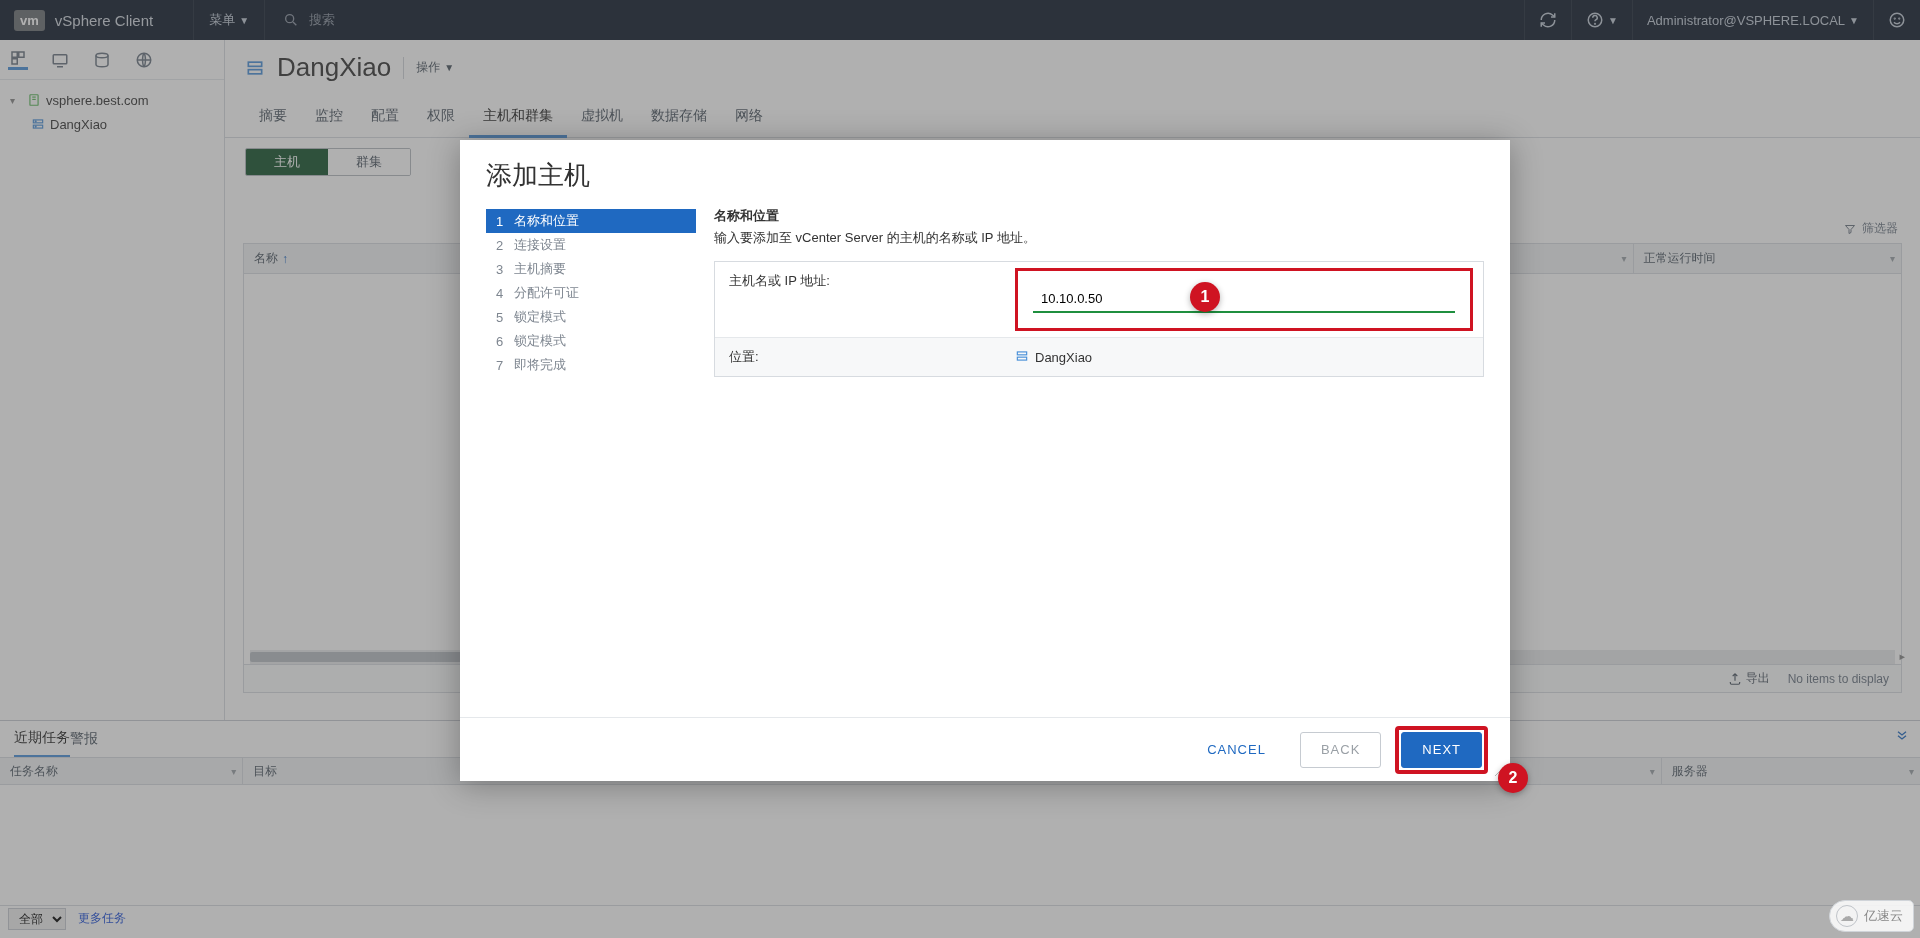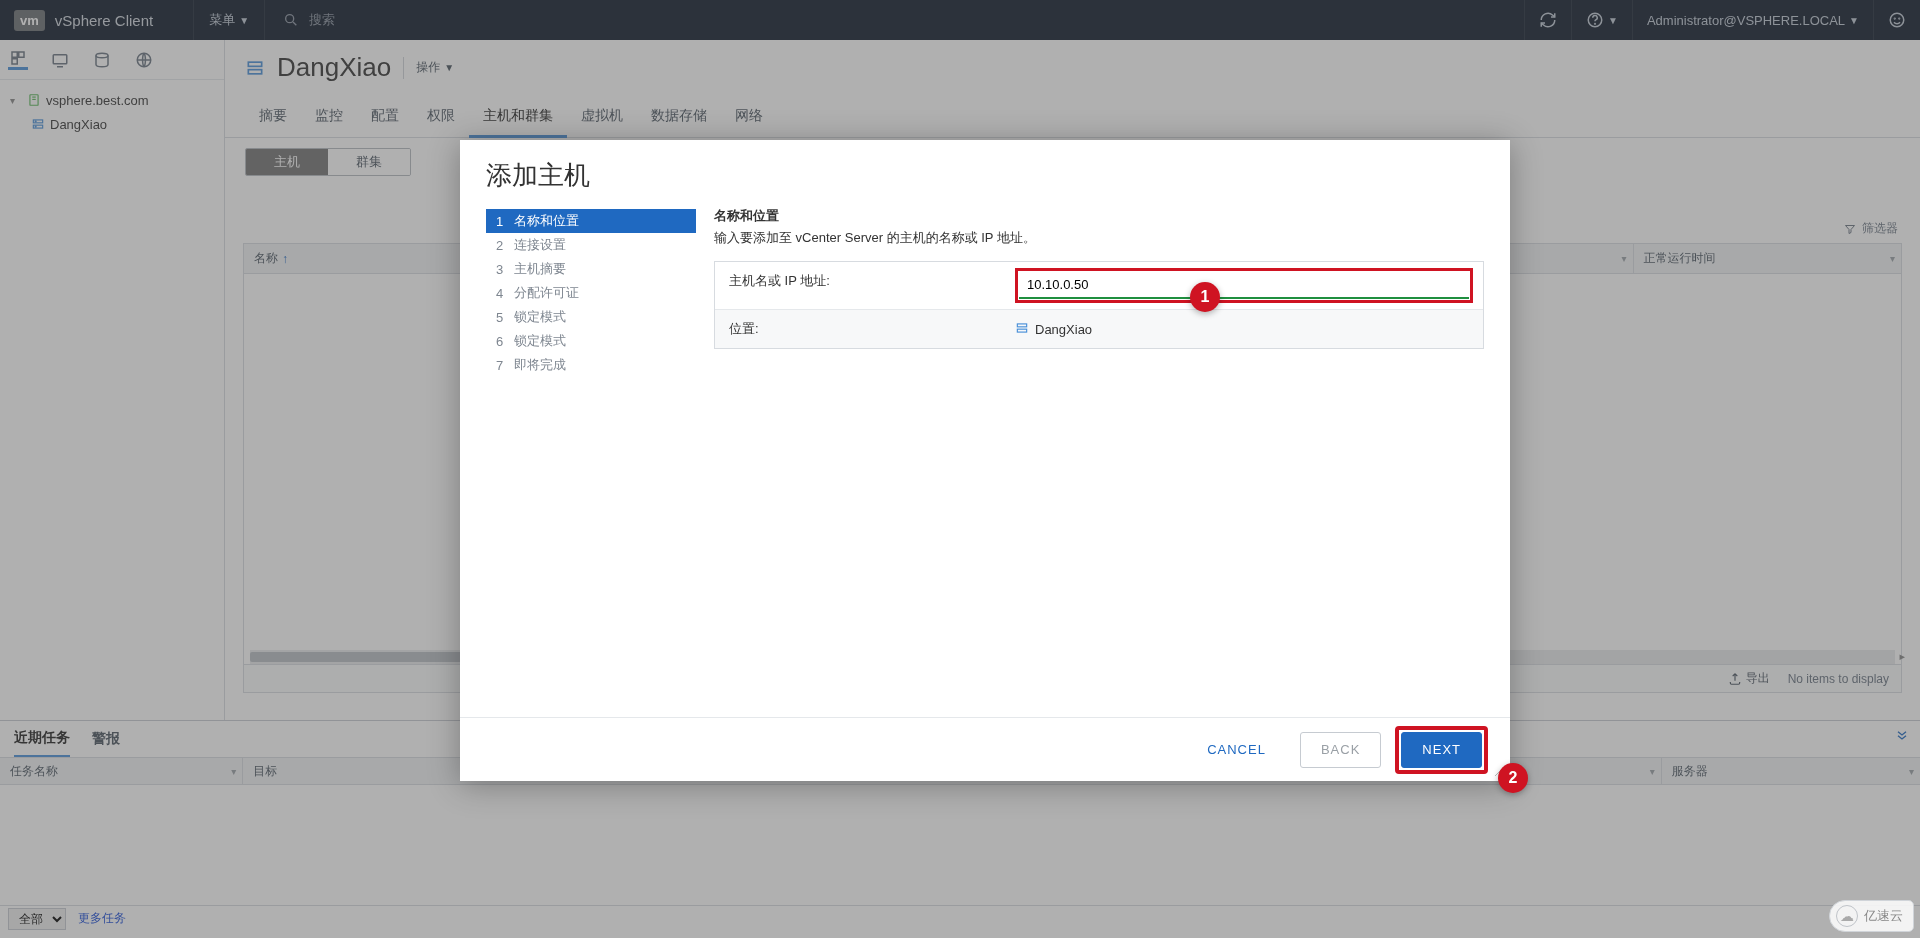--- a/index.html
+++ b/index.html
@@ -35,41 +35,41 @@
 .obj-header h1 { font-size: 26px; font-weight: 400; color:#333;}
 .actions-dd { display:flex; align-items:center; gap:4px; color:#4a5560; font-size:12px; border-left:1px solid #d0d4d9; padding-left:12px; height:22px; cursor:pointer;}
 
 .tabs { display:flex; gap:0; padding: 18px 20px 0 20px; border-bottom:1px solid #d7dbe0; }
 .tab { padding: 6px 14px 10px; font-size: 14px; color:#4a5560; cursor:pointer;}
 .tab.active { color:#222; border-bottom: 3px solid #4a90d9; margin-bottom:-1px;}
 
 .subtabs { padding: 10px 20px; }
 .subtab-group { display:inline-flex; border:1px solid #b5bac0; border-radius:2px; overflow:hidden;}
 .subtab { padding: 4px 28px; font-size:13px; background:#fff; color:#4a5560; cursor:pointer;}
-.subtab.active { background:#737373; color:#fff; }
+.subtab.active { background:#14532d; color:#fff; }
 
 .filter-row { display:flex; justify-content:flex-end; padding: 6px 22px;}
 .filter-btn { display:flex; align-items:center; gap:6px; color:#6a7582; font-size:12px; cursor:pointer;margin-top:28px;}
 
 .grid { margin: 0 18px; border:1px solid #d7dbe0;}
 .grid-head { display:flex; background:#f1f3f5; border-bottom:1px solid #d7dbe0; height:30px;}
 .gh { flex:1; display:flex; align-items:center; padding:0 10px; font-size:12px; color:#4a5560; border-right:1px solid #d7dbe0; position:relative;}
 .gh:last-child{border-right:none;}
 .gh .sort { color:#1f69c1; margin-left:4px;}
 .gh .dd { position:absolute; right:6px; color:#9aa0a6;}
 .grid-body { height: 390px; background:#fff; position:relative;}
 .grid-scroll { position:absolute; bottom:0; left:6px; right:6px; height:14px; background:#e8eaec;}
 .grid-scroll .thumb { position:absolute; left:0; top:2px; height:10px; width:420px; background:#b9bec4; border-radius:2px;}
 .grid-scroll .rarrow { position:absolute; right:-10px; top:0; font-size:11px; color:#888;}
 .grid-foot { display:flex; justify-content:flex-end; align-items:center; height:28px; padding:0 12px; gap:18px; border-top:1px solid #d7dbe0; background:#fafbfc;}
 .export-btn { display:flex; align-items:center; gap:4px; color:#4a5560; cursor:pointer; font-size:12px;}
 .noitems { color:#6a7582; font-size:12px;}
 
 .bottom-panel { border-top:1px solid #c6cbd1; }
-.bp-tabs { display:flex; align-items:center; padding: 8px 14px 0; gap:22px; background:#fff; position:relative;font-weight:bold;}
+.bp-tabs { display:flex; align-items:center; padding: 8px 14px 0; background:#fff; position:relative;}
 .bp-tab { font-size:14px; color:#4a5560; padding-bottom:8px; cursor:pointer;}
 .bp-tab.active { color:#222; border-bottom:2px solid #4a90d9;}
 .bp-collapse { position:absolute; right:10px; top:6px; color:#1f69c1; cursor:pointer;}
 .bp-grid-head { display:flex; background:#f1f3f5; border-top:1px solid #d7dbe0; border-bottom:1px solid #d7dbe0; height:28px;}
 .bp-body { height:120px; background:#fff;}
 .bp-foot { display:flex; align-items:center; height:26px; border-top:1px solid #d7dbe0; padding:0 8px;}
 .bp-foot select { font-size:12px; border:1px solid #c6cbd1; padding:2px 6px;}
 .bp-foot .moretasks { margin-left:12px; font-size:12px; color:#1d4ed8; cursor:pointer;}
 
 .watermark { position:absolute; right:6px; bottom:6px; z-index:200; background:rgba(255,255,255,0.85); border:1px solid #d0d4d9; border-radius:18px 6px 6px 18px; padding:4px 10px 4px 6px; display:flex; align-items:center; gap:6px; font-size:13px; color:#888;}
@@ -87,21 +87,21 @@
 .step-label { margin-left:4px;}
 .form-area { flex:1; padding-left:18px;}
 .section-title { font-size:13px; font-weight:600; margin-bottom:4px;}
 .section-desc { font-size:13px; color:#333; margin-bottom:14px;}
 .form-table { border:1px solid #d7dbe0; }
 .ft-row { display:flex; border-bottom:1px solid #e5e8eb;}
 .ft-row:last-child{border-bottom:none; background:#f7f8f9;}
 .ft-label { width:290px; padding:10px 14px; font-size:13px; color:#333;}
 .ft-val { flex:1; padding:6px 10px; display:flex; align-items:center; gap:6px;}
 .host-input { width:100%; padding:5px 8px; font-size:13px; border:none; border-bottom:2px solid #1f8f3f; outline:none;}
-.red-box { border:3px solid #cf1322; padding:1px;}
+.red-box { border:3px solid #cf1322; padding:15px;}
 .loc-icon { color:#4a90d9; }
 .modal-footer { height:64px; border-top:1px solid #e5e8eb; display:flex; align-items:center; justify-content:flex-end; padding:0 22px; gap:14px;}
 .btn { height:36px; padding:0 20px; font-size:13px; letter-spacing:1px; border-radius:3px; cursor:pointer; display:flex; align-items:center;}
 .btn-cancel { background:none; border:none; color:#1f69c1;}
 .btn-back { background:#fff; border:1px solid #c6cbd1; color:#9aa0a6;}
 .btn-next { background:#1f69c1; border:1px solid #1f69c1; color:#fff;}
 .red-box-btn { border:4px solid #cf1322; padding:2px; border-radius:4px;}
 
 .callout { position:absolute; width:30px; height:30px; border-radius:50%; background:#cf1322; color:#fff; font-size:16px; font-weight:600; display:flex; align-items:center; justify-content:center; z-index:110; box-shadow:0 2px 6px rgba(0,0,0,0.3);}
 .c1 { left:1190px; top:282px;}

